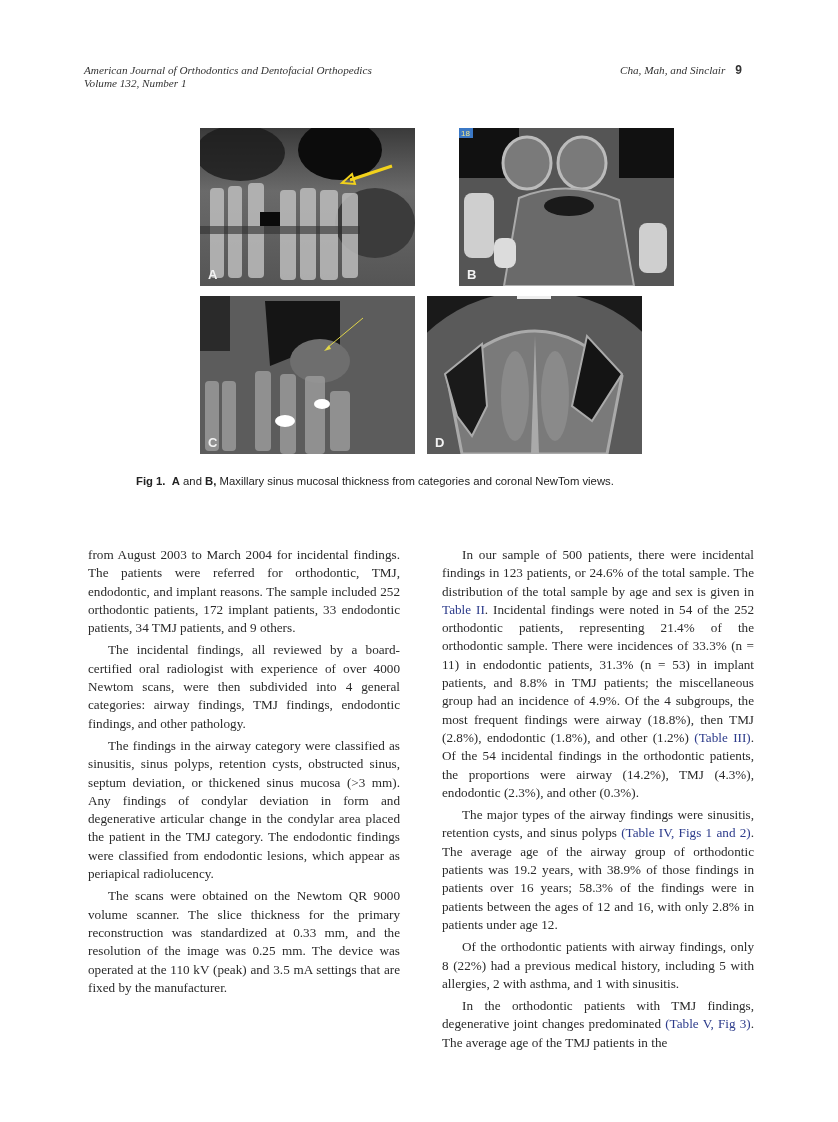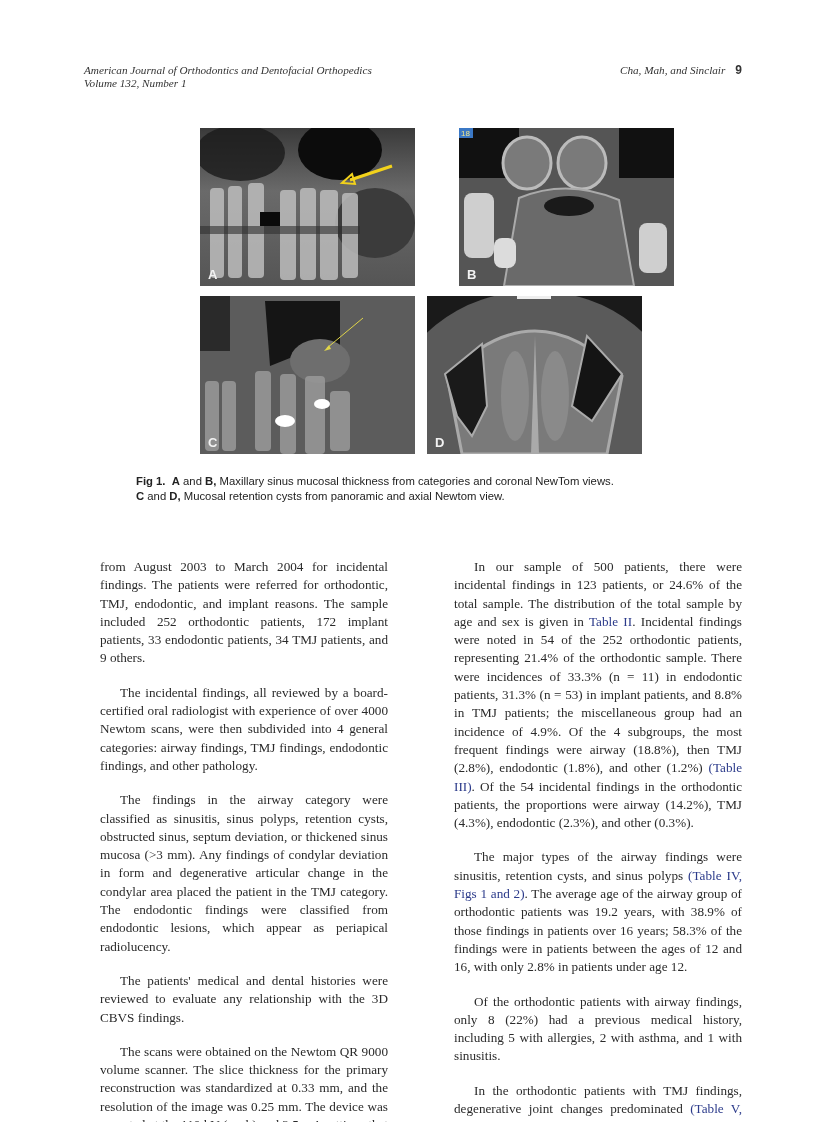--- a/index.html
+++ b/index.html
@@ -18,21 +18,21 @@
   .panel.d { left: 227px; top: 168px; }
   .panel svg { display: block; width: 100%; height: 100%; }
   .panel-label { position: absolute; left: 8px; bottom: 4px; color: #f2f2f2; font-family: "Liberation Sans", sans-serif; font-weight: bold; font-size: 13px; }
 
   .caption { position: absolute; top: 474px; left: 136px; width: 600px; font-family: "Liberation Sans", sans-serif; font-size: 11.3px; line-height: 15px; color: #222; }
   .caption b { font-weight: bold; }
 
   .col { position: absolute; top: 542px; width: 320px; font-size: 13.2px; line-height: 18.3px; text-align: justify; color: #2a2a2a; }
   .col.left { left: 84px; }
   .col.right { left: 438px; }
-  .col p { margin: 16px; }
+  .col p { margin: 4px; }
   .col p.indent { text-indent: 20px; }
   .heading { font-family: "Liberation Sans", sans-serif; font-weight: bold; font-size: 12px; margin: 0 0 8px 0; line-height: 14px; color: #222; }
   .ref { color: #2b3a8a; }
 </style>
 </head>
 <body>
 
 <div class="running-head">
   <div class="left">
     <div>American Journal of Orthodontics and Dentofacial Orthopedics</div>
@@ -126,28 +126,26 @@
       <ellipse cx="88" cy="100" rx="14" ry="45" fill="#8a8a8a"></ellipse>
       <ellipse cx="128" cy="100" rx="14" ry="45" fill="#8a8a8a"></ellipse>
       <rect x="90" y="0" width="34" height="3" fill="#eee"></rect>
     </svg>
     <span class="panel-label">D</span>
   </div>
 </div>
 
 <div class="caption">
   <div><b>Fig 1.</b>&nbsp; <b>A</b><span> and </span><b>B,</b><span> Maxillary sinus mucosal thickness from categories and coronal NewTom views.</span></div>
-  <div><b>C</b><span> and </span><b>D,</b><span> Mucosal retention cysts from panoramic and axial Newtom view.</span></div>
 </div>
 
 <div class="col left">
   <p>from August 2003 to March 2004 for incidental findings. The patients were referred for orthodontic, TMJ, endodontic, and implant reasons. The sample included 252 orthodontic patients, 172 implant patients, 33 endodontic patients, 34 TMJ patients, and 9 others.</p>
   <p class="indent">The incidental findings, all reviewed by a board-certified oral radiologist with experience of over 4000 Newtom scans, were then subdivided into 4 general categories: airway findings, TMJ findings, endodontic findings, and other pathology.</p>
   <p class="indent">The findings in the airway category were classified as sinusitis, sinus polyps, retention cysts, obstructed sinus, septum deviation, or thickened sinus mucosa (&gt;3 mm). Any findings of condylar deviation in form and degenerative articular change in the condylar area placed the patient in the TMJ category. The endodontic findings were classified from endodontic lesions, which appear as periapical radiolucency.</p>
-  <p class="indent">The patients' medical and dental histories were reviewed to evaluate any relationship with the 3D CBVS findings.</p>
   <p class="indent">The scans were obtained on the Newtom QR 9000 volume scanner. The slice thickness for the primary reconstruction was standardized at 0.33 mm, and the resolution of the image was 0.25 mm. The device was operated at the 110 kV (peak) and 3.5 mA settings that are fixed by the manufacturer.</p>
 </div>
 
 <div class="col right">
   <p class="indent"><span>In our sample of 500 patients, there were incidental findings in 123 patients, or 24.6% of the total sample. The distribution of the total sample by age and sex is given in </span><span class="ref">Table II</span><span>. Incidental findings were noted in 54 of the 252 orthodontic patients, representing 21.4% of the orthodontic sample. There were incidences of 33.3% (n = 11) in endodontic patients, 31.3% (n = 53) in implant patients, and 8.8% in TMJ patients; the miscellaneous group had an incidence of 4.9%. Of the 4 subgroups, the most frequent findings were airway (18.8%), then TMJ (2.8%), endodontic (1.8%), and other (1.2%) </span><span class="ref">(Table III)</span><span>. Of the 54 incidental findings in the orthodontic patients, the proportions were airway (14.2%), TMJ (4.3%), endodontic (2.3%), and other (0.3%).</span></p>
   <p class="indent"><span>The major types of the airway findings were sinusitis, retention cysts, and sinus polyps </span><span class="ref">(Table IV, Figs 1 and 2)</span><span>. The average age of the airway group of orthodontic patients was 19.2 years, with 38.9% of those findings in patients over 16 years; 58.3% of the findings were in patients between the ages of 12 and 16, with only 2.8% in patients under age 12.</span></p>
   <p class="indent">Of the orthodontic patients with airway findings, only 8 (22%) had a previous medical history, including 5 with allergies, 2 with asthma, and 1 with sinusitis.</p>
   <p class="indent"><span>In the orthodontic patients with TMJ findings, degenerative joint changes predominated </span><span class="ref">(Table V, Fig 3)</span><span>. The average age of the TMJ patients in the</span></p>
 </div>
 

